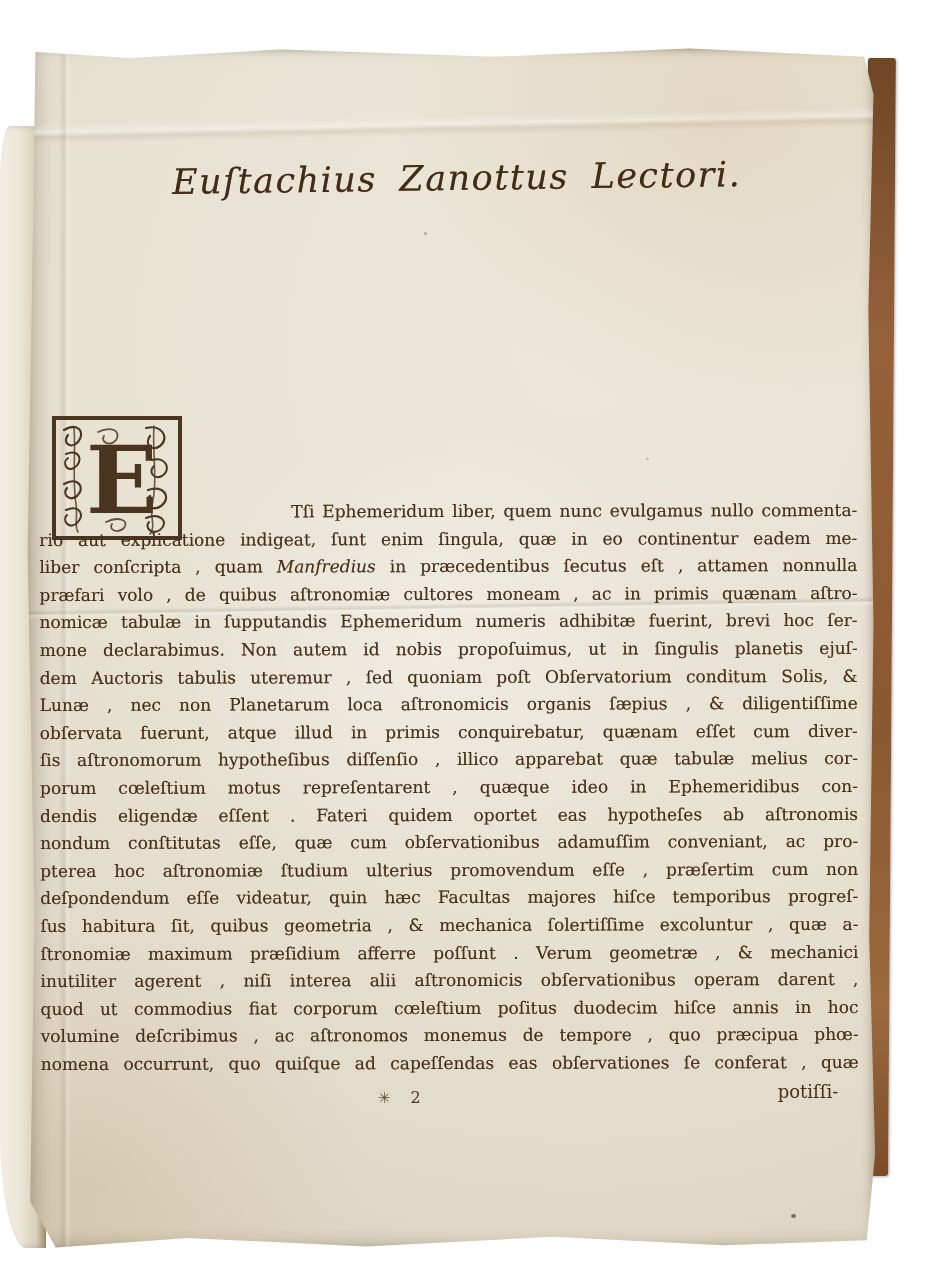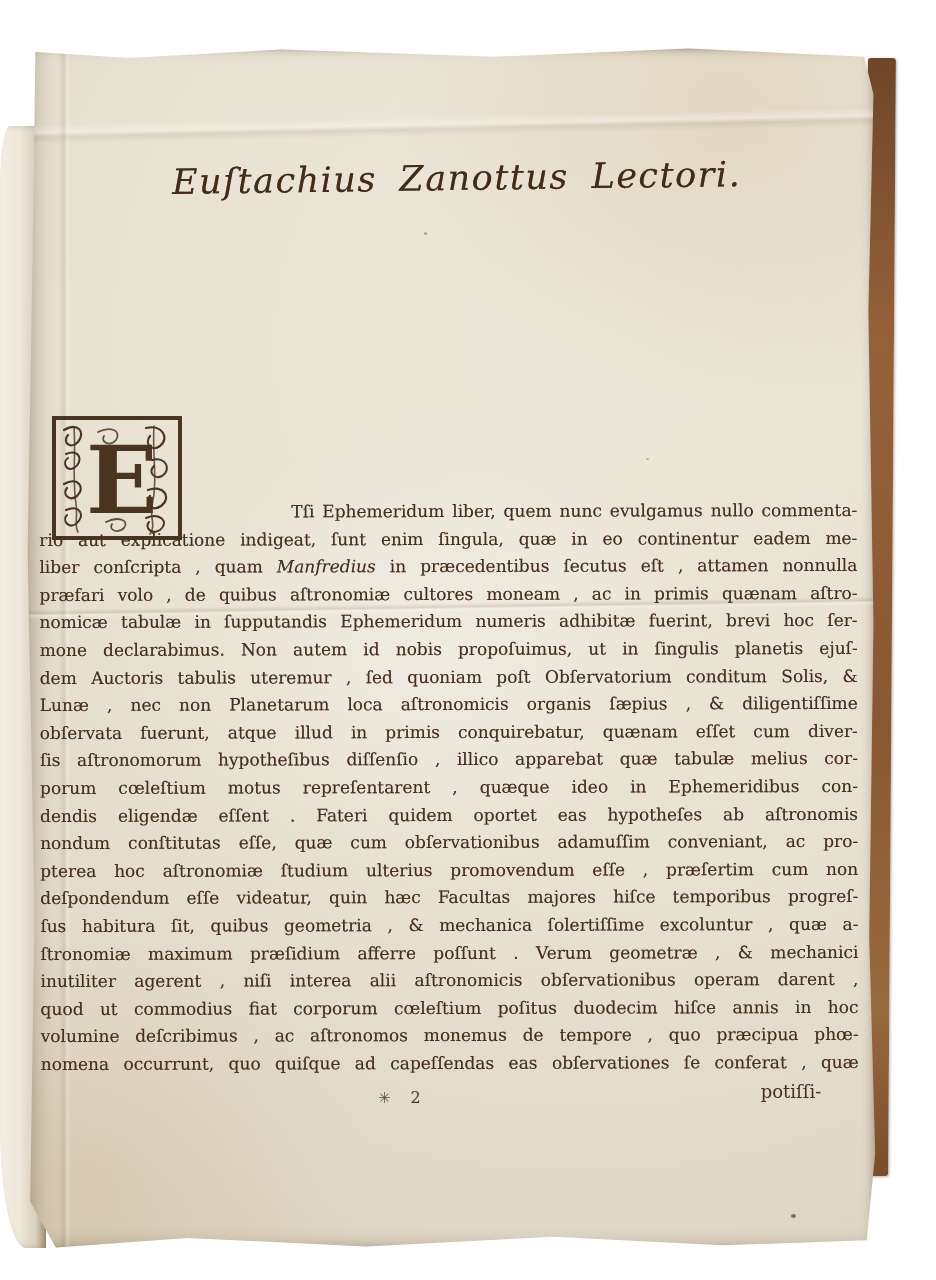--- a/index.html
+++ b/index.html
@@ -78,21 +78,21 @@
     text-shadow:0 0 .5px rgba(71,48,26,.5);
   }
   .line{text-align:justify;text-align-last:justify;height:27.6px;white-space:nowrap;}
   .line.first{padding-left:252px;}
   .line em{}
 
   
   .sig{position:absolute;left:352px;top:1042px;font-size:16px;color:#4b3420;}
   .sig .star{font-family:"DejaVu Sans",sans-serif;font-size:15px;opacity:.85;}
   .sig .num{margin-left:20px;font-size:16px;}
-  .catchword{position:absolute;left:705px;top:1035px;width:120px;text-align:center;
+  .catchword{position:absolute;left:722px;top:1035px;width:120px;text-align:center;
     font-size:18px;color:#47301a;}
 </style>
 </head>
 <body>
 
 <div class="scene">
 
   <div class="under-left"></div>
   <div class="edge-right"></div>
 

